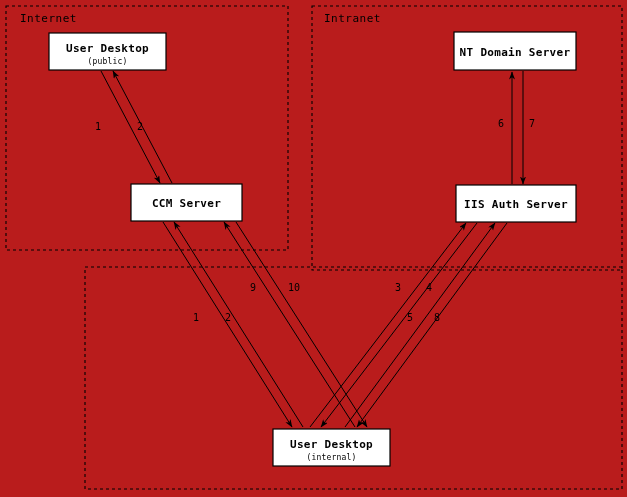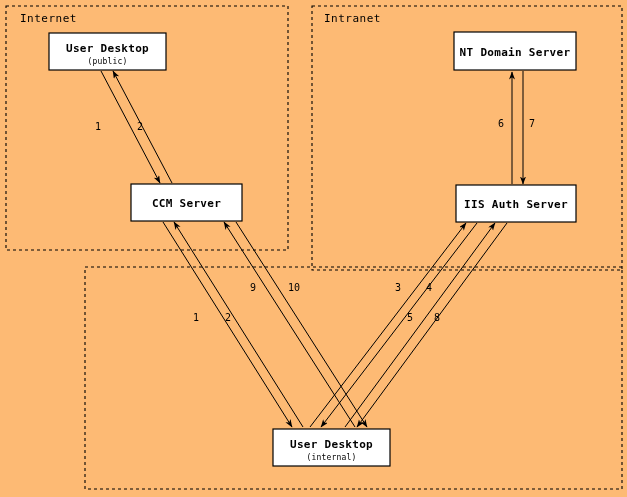--- a/index.html
+++ b/index.html
@@ -8,21 +8,21 @@
     padding: 0;
     background: #ffffff;
   }
   body {
     font-family: "DejaVu Sans Mono", monospace;
   }
   #diagram-root {
     position: relative;
     width: 627px;
     height: 497px;
-    background: #fdba74;
+    background: #b91c1c;
     overflow: hidden;
   }
   svg#diagram-svg {
     position: absolute;
     left: 0;
     top: 0;
     width: 627px;
     height: 497px;
   }
   .zone-label {

